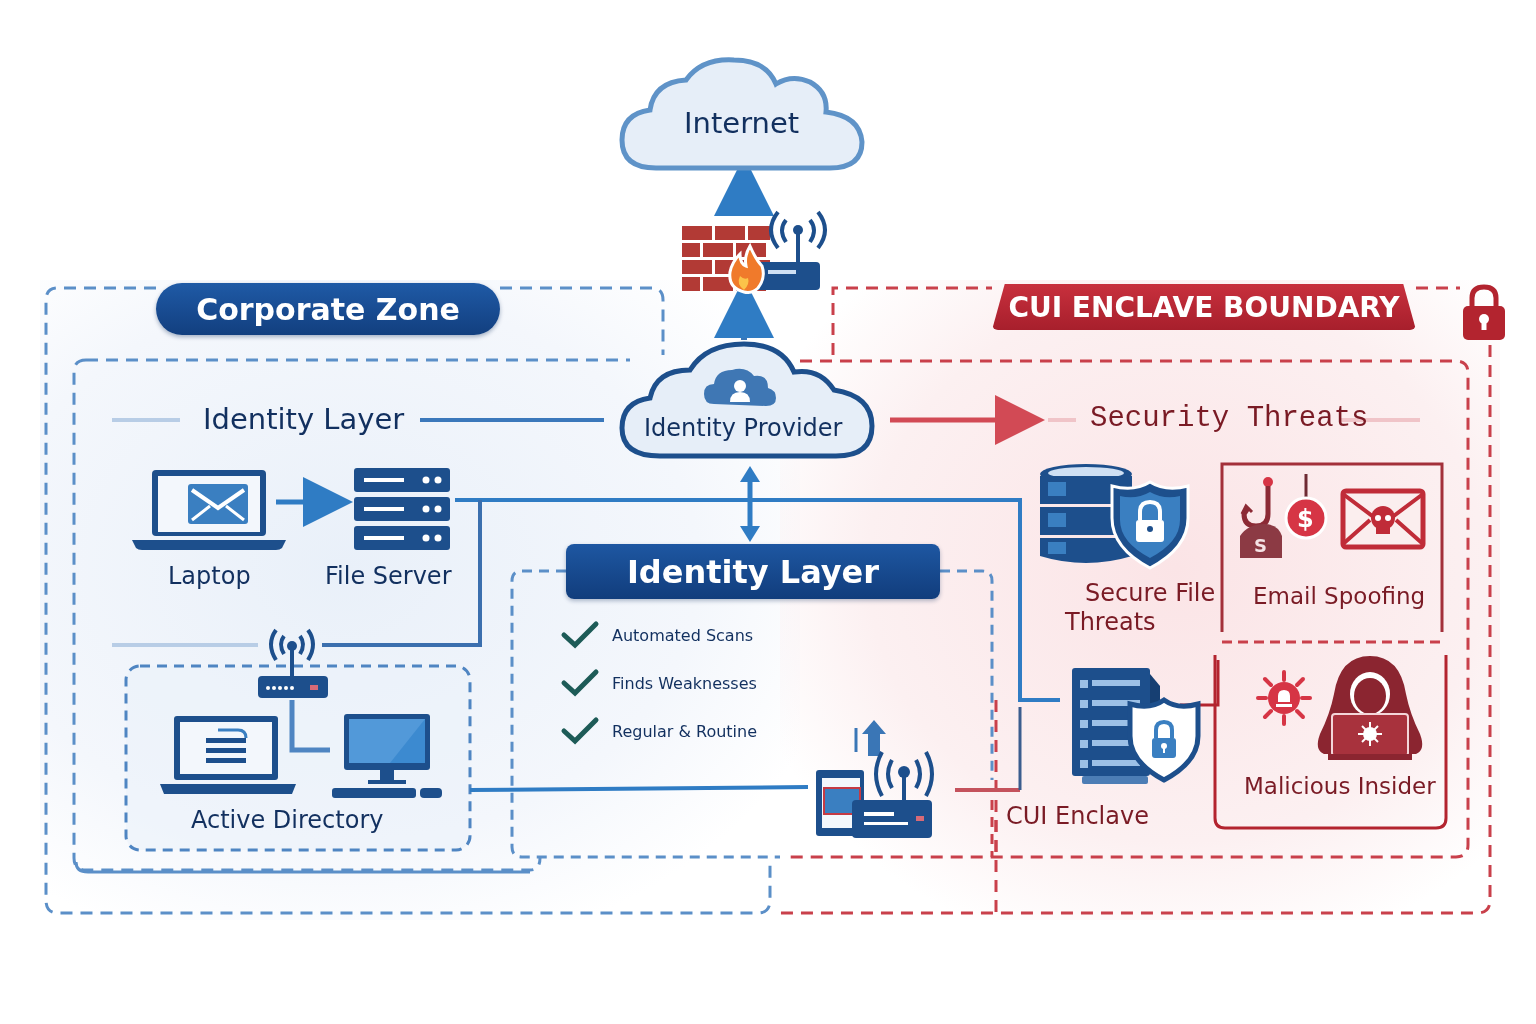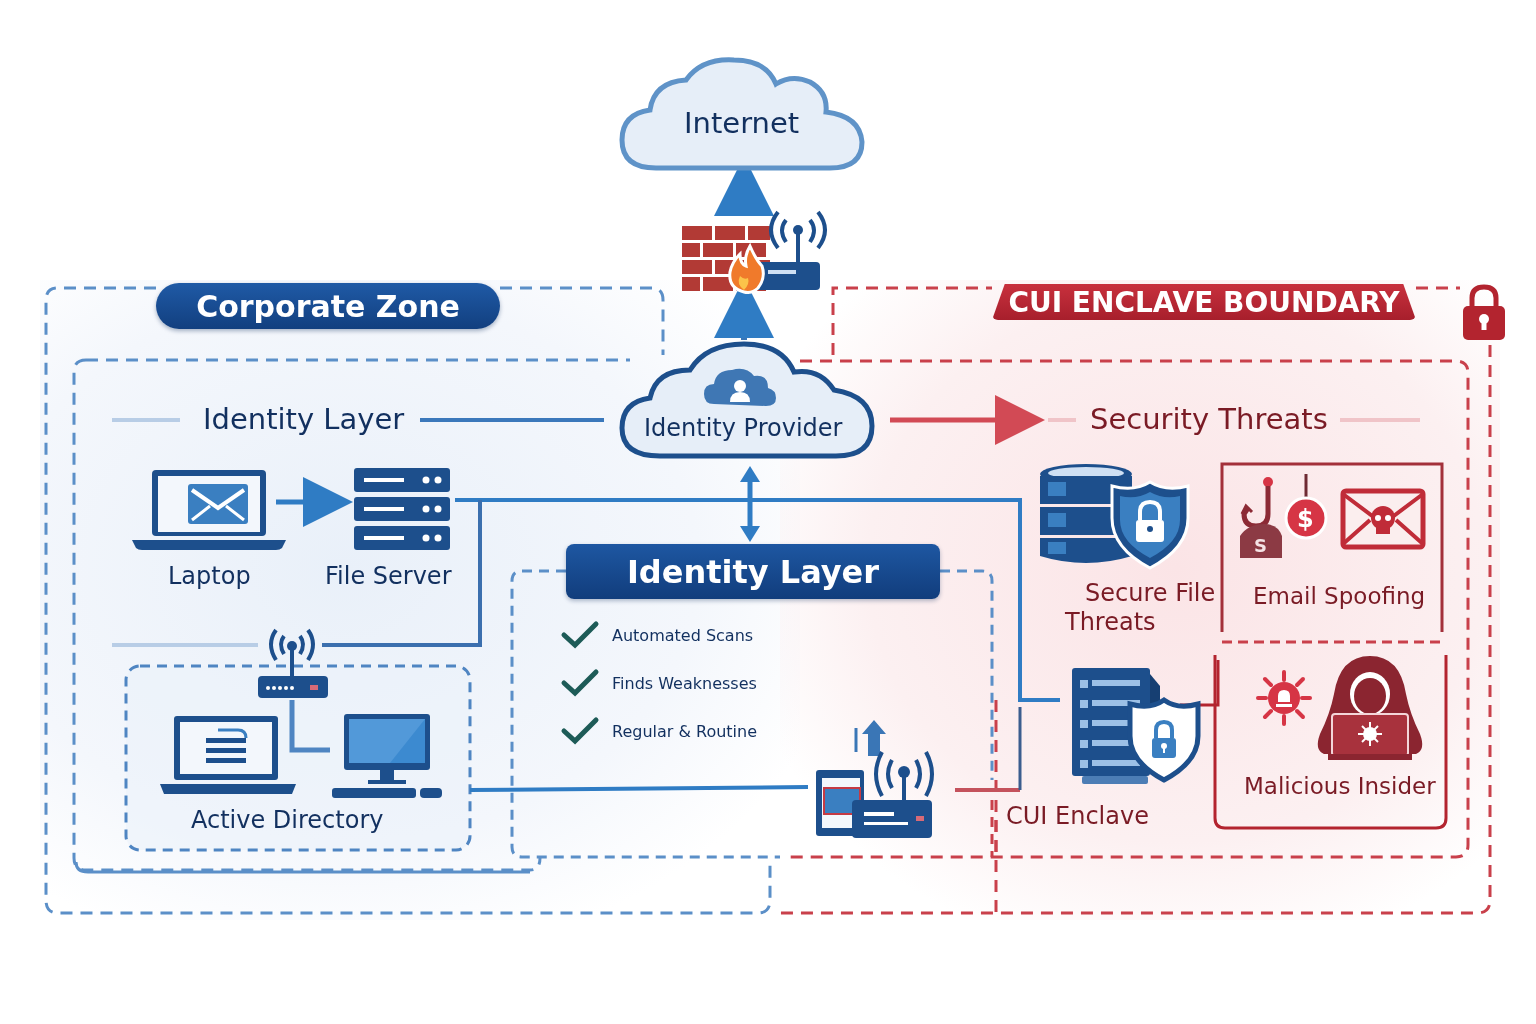--- a/index.html
+++ b/index.html
@@ -9,29 +9,29 @@
     font-family: "DejaVu Sans", "Liberation Sans", sans-serif;
   }
   .abs { position: absolute; }
   .bg-blue { left: 40px; top: 280px; width: 760px; height: 640px;
     background: radial-gradient(ellipse at 40% 45%, #e9f0f9 0%, #f4f7fc 55%, rgba(255,255,255,0) 80%); }
   .bg-red { left: 780px; top: 280px; width: 720px; height: 640px;
     background: radial-gradient(ellipse at 55% 45%, #fbe4e6 0%, #fcf0f1 55%, rgba(255,255,255,0) 80%); }
   svg.layer { position: absolute; left: 0; top: 0; }
   .label { position: absolute; white-space: nowrap; }
   .pill-blue {
-    position: absolute; left: 156px; top: 283px; width: 344px; height: 46px;
+    position: absolute; left: 156px; top: 283px; width: 344px; height: 52px;
     border-radius: 26px;
     background: linear-gradient(180deg, #1f5aa6 0%, #123f7f 100%);
     color: #fff; font-weight: bold; font-size: 30px;
     display: flex; align-items: center; justify-content: center;
     box-shadow: 0 2px 4px rgba(10,40,90,0.35);
   }
   .pill-red {
-    position: absolute; left: 992px; top: 284px; width: 424px; height: 36px;
+    position: absolute; left: 992px; top: 284px; width: 424px; height: 46px;
     background: linear-gradient(180deg, #c8303d 0%, #a71f2c 100%);
     color: #fff; font-weight: bold; font-size: 28px;
     display: flex; align-items: center; justify-content: center;
     clip-path: polygon(3% 0, 97% 0, 100% 100%, 0 100%);
     border-radius: 6px;
   }
   .bar-blue {
     position: absolute; left: 566px; top: 544px; width: 374px; height: 55px;
     border-radius: 8px;
     background: linear-gradient(180deg, #1e57a2 0%, #113d7c 100%);
@@ -163,21 +163,21 @@
 <div class="label t-navy section-title" style="left:203px;top:402px;">Identity Layer</div>
 
 <svg class="abs" style="left:616px;top:340px" width="262" height="122" viewBox="0 0 262 122">
   <path d="M44,116 Q6,116 6,88 Q6,62 34,58 Q40,30 74,30 Q90,4 128,4 Q166,4 178,32 Q204,28 218,50 Q256,56 256,86 Q256,116 220,116 Z" fill="#e6eef8" stroke="#1d4f8c" stroke-width="5"></path>
   <path d="M98,64 Q88,64 88,54 Q88,44 98,44 Q100,30 116,30 Q130,26 138,36 Q152,34 152,48 Q160,50 160,58 Q160,66 150,66 Z" fill="#3f77b4"></path>
   <circle cx="124" cy="46" r="6" fill="#fff"></circle>
   <path d="M114,62 Q114,52 124,52 Q134,52 134,62 Z" fill="#fff"></path>
 </svg>
 <div class="label t-navy" style="left:644px;top:414px;font-size:24px;font-weight:normal;">Identity Provider</div>
 
-<div class="label t-maroon section-title" style="left:1090px;top:402px;">Security Threats</div>
+<div class="label t-maroon section-title" style="left:1090px;top:402px;font-family:Liberation Mono, monospace;">Security Threats</div>
 
 <svg class="abs" style="left:132px;top:468px" width="154" height="84" viewBox="0 0 154 84">
   <rect x="20" y="2" width="114" height="66" rx="4" fill="#1d4f8c"></rect>
   <rect x="26" y="8" width="102" height="56" fill="#f3f7fc"></rect>
   <rect x="56" y="16" width="60" height="40" rx="3" fill="#3a7fc1"></rect>
   <path d="M60,22 L86,40 L112,22" fill="none" stroke="#fff" stroke-width="4"></path>
   <path d="M60,52 L78,38 M112,52 L94,38" stroke="#fff" stroke-width="3"></path>
   <path d="M0,72 L154,72 L150,80 Q148,82 144,82 L10,82 Q6,82 4,80 Z" fill="#1d4f8c"></path>
 </svg>
 <div class="label t-navy node-label" style="left:168px;top:562px;">Laptop</div>

